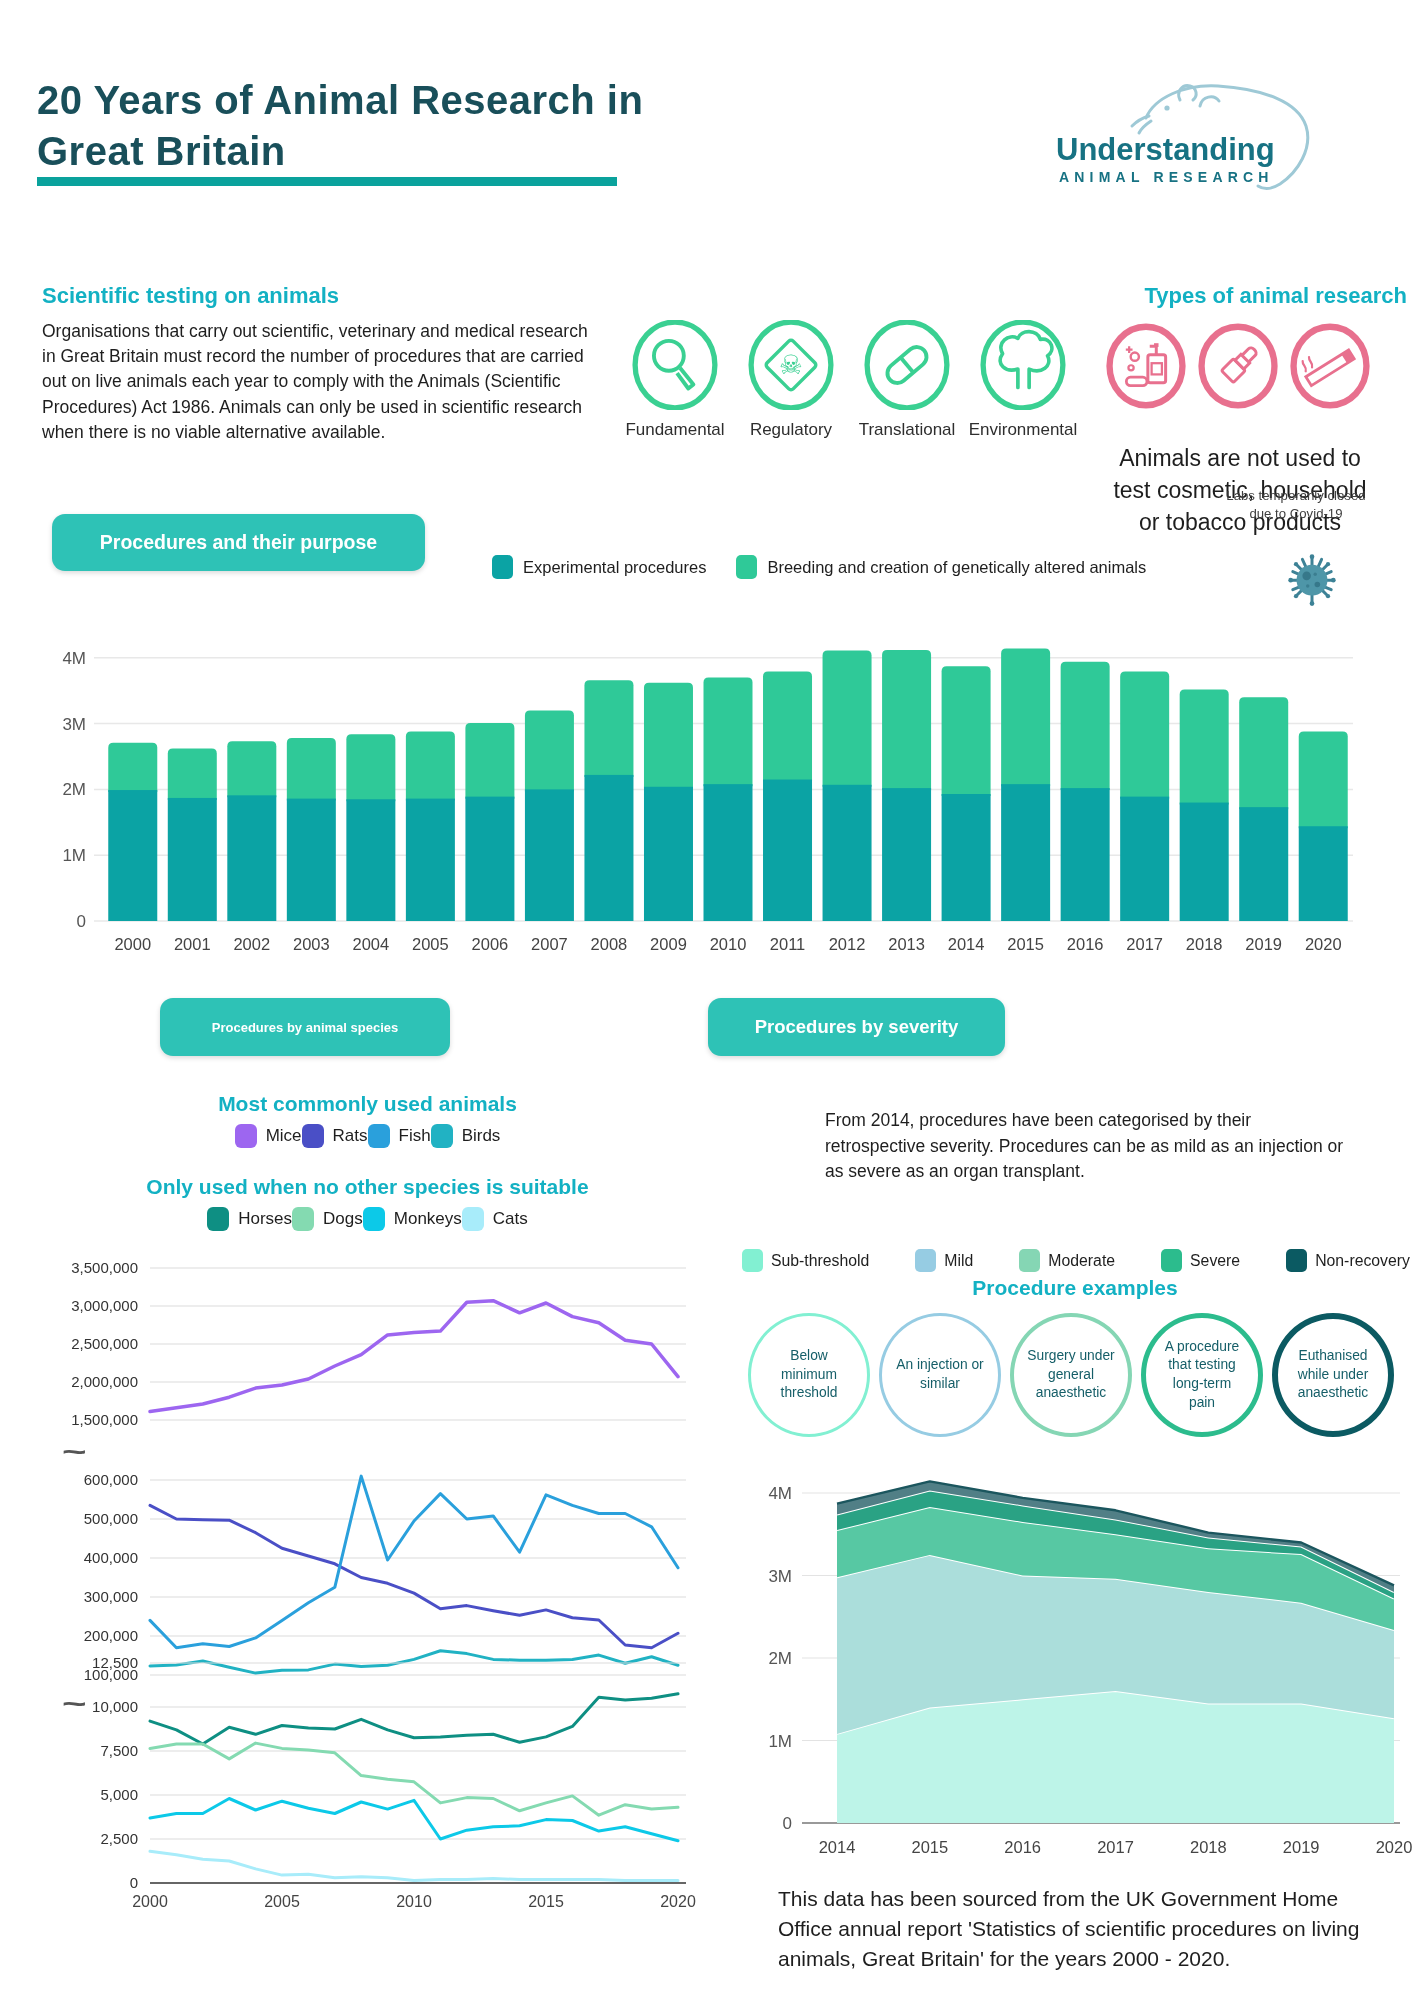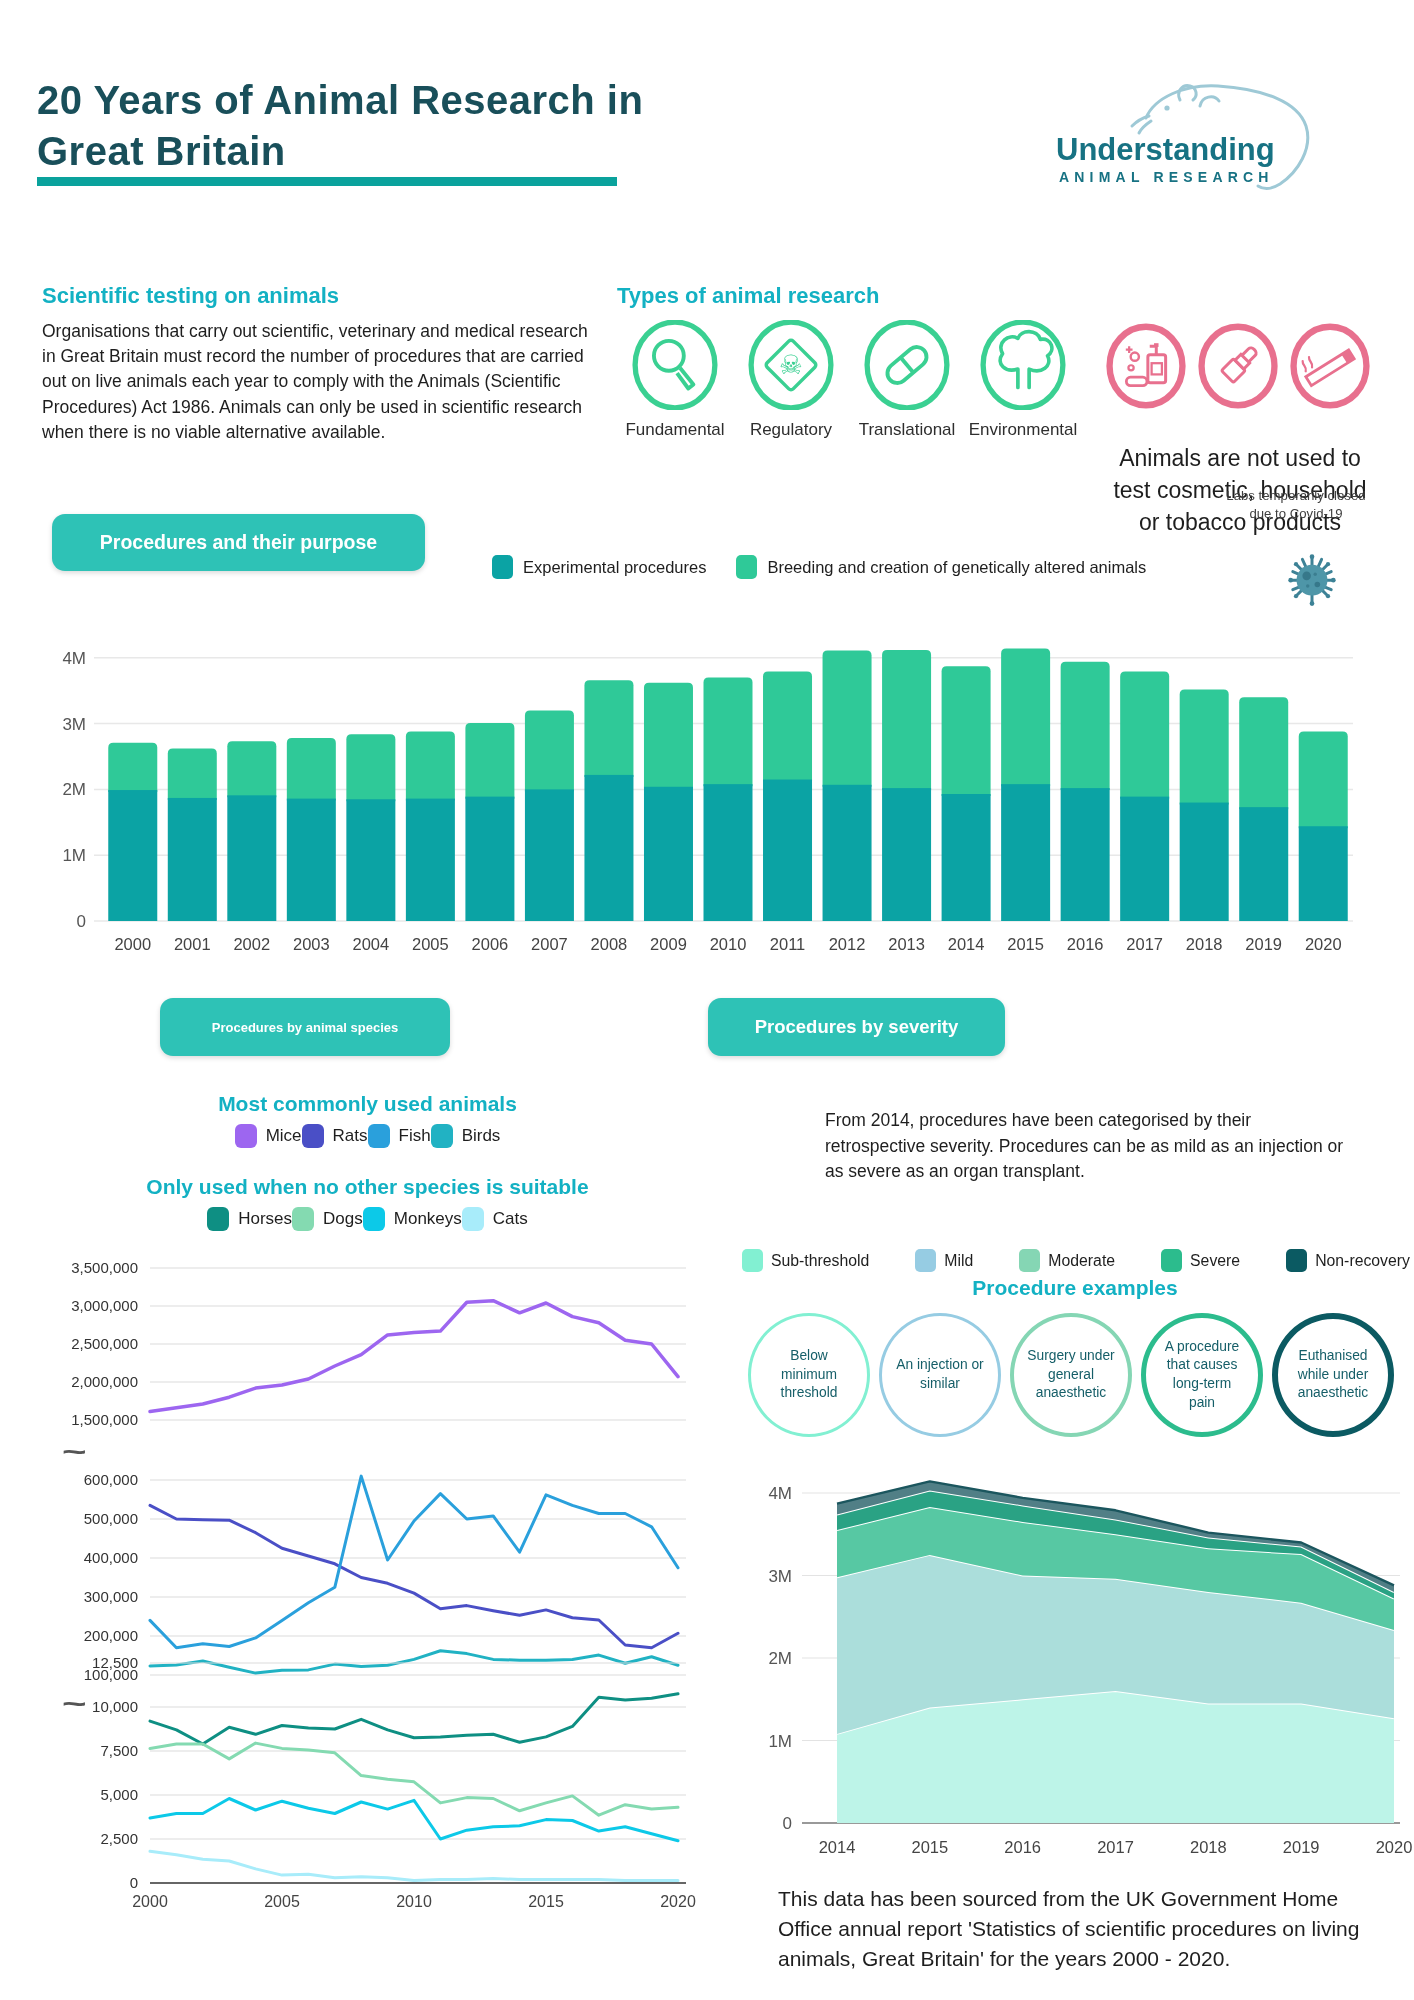--- a/index.html
+++ b/index.html
@@ -9,21 +9,21 @@
         font-family:"Liberation Sans",sans-serif;color:#1e1e1e;}
   svg text{font-family:"Liberation Sans",sans-serif;}
   .abs{position:absolute;}
   .page-title{left:37px;top:48px;width:640px;font-size:40px;line-height:1.28;font-weight:bold;
               color:var(--dark-teal,#194f5a);letter-spacing:.5px;}
   .divider{left:37px;top:177px;width:580px;height:9px;background:var(--accent-teal,#0aa29c);}
   .logo{left:1050px;top:68px;width:290px;height:135px;}
   .section-heading{font-size:22px;font-weight:bold;color:var(--heading-teal,#13b1c3);}
   .intro{left:42px;top:283px;width:556px;}
   .intro p{margin:10px 0 0 0;font-size:17.5px;line-height:1.44;}
-  .types{left:617px;top:283px;width:790px;}
+  .types{left:617px;top:283px;width:790px;text-align:right;}
   .type-row{position:absolute;left:617px;top:320px;display:flex;}
   .type-item{width:116px;display:flex;flex-direction:column;align-items:center;}
   .type-label{margin-top:10px;font-size:17px;color:#2e2e2e;text-align:center;}
   .pink-row{position:absolute;left:1103px;top:322px;display:flex;gap:6px;}
   .not-used{left:1105px;top:442px;width:270px;text-align:center;font-size:23px;line-height:1.4;}
   .pill-button{background:var(--button-teal,#2ec2b6);color:#fff;font-weight:bold;
                border:none;border-radius:13px;display:flex;align-items:center;justify-content:center;
                text-align:center;box-shadow:0 2px 5px rgba(0,0,0,.15);}
   .btn-purpose{left:52px;top:514px;width:373px;height:57px;font-size:19.5px;}
   .btn-species{left:160px;top:998px;width:290px;height:58px;font-size:13px;}
@@ -403,21 +403,21 @@
       <span>Non-recovery</span>
     </div>
   </div>
 
   <div class="abs examples-heading">Procedure examples</div>
 
   <div class="abs circles-row">
     <div class="proc-circle" style="border-width: 3px; border-color: rgb(130, 240, 210);">Below minimum threshold</div>
     <div class="proc-circle" style="border-width: 3.5px; border-color: rgb(150, 204, 227);">An injection or similar</div>
     <div class="proc-circle" style="border-width: 4px; border-color: rgb(133, 214, 180);">Surgery under general anaesthetic</div>
-    <div class="proc-circle" style="border-width: 5px; border-color: rgb(44, 188, 141);">A procedure that causes long-term pain</div>
+    <div class="proc-circle" style="border-width: 5px; border-color: rgb(44, 188, 141);">A procedure that testing long-term pain</div>
     <div class="proc-circle" style="border-width: 6px; border-color: rgb(11, 90, 98);">Euthanised while under anaesthetic</div>
   </div>
 
   <div class="abs" style="left:742px;top:1448px;" id="chart-severity"><svg width="672" height="420" viewBox="0 0 672 420" style="overflow:visible">
         <line x1="60" y1="45" x2="658" y2="45" stroke="#e3e3e3" stroke-width="1.2"></line>
         <text x="50" y="51" text-anchor="end" font-size="17" fill="#555">4M</text>
         <line x1="60" y1="127.5" x2="658" y2="127.5" stroke="#e3e3e3" stroke-width="1.2"></line>
         <text x="50" y="133.5" text-anchor="end" font-size="17" fill="#555">3M</text>
         <line x1="60" y1="210" x2="658" y2="210" stroke="#e3e3e3" stroke-width="1.2"></line>
         <text x="50" y="216" text-anchor="end" font-size="17" fill="#555">2M</text>

